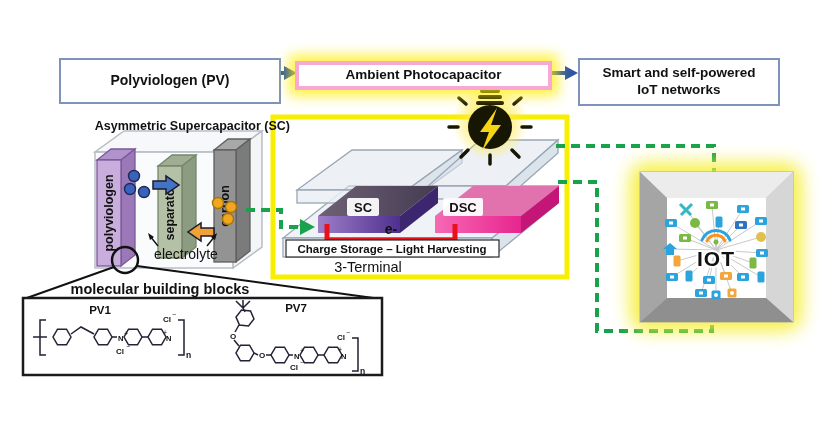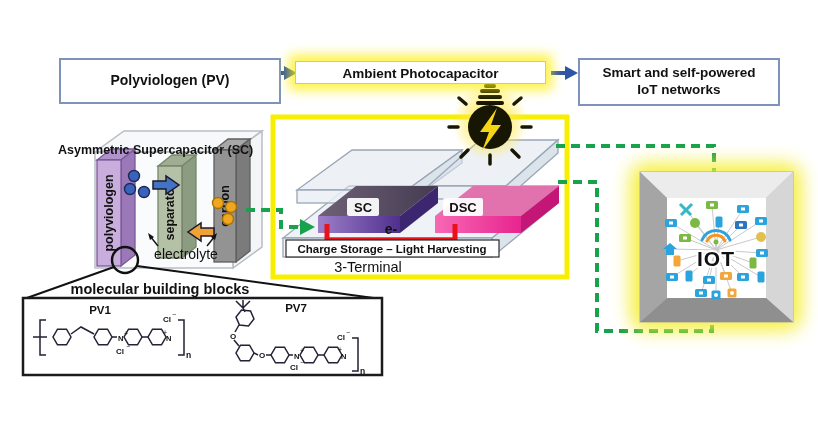--- a/index.html
+++ b/index.html
@@ -3,23 +3,23 @@
 <meta charset="utf-8">
 <style>
   html,body{margin:0;padding:0;background:#fff;}
   .canvas{position:relative;width:818px;height:428px;background:#fff;overflow:hidden;
           font-family:"Liberation Sans",sans-serif;color:#111;}
   svg{position:absolute;left:0;top:0;}
   svg text{font-family:"Liberation Sans",sans-serif;fill:#111;}
   .box{position:absolute;display:flex;flex-direction:column;align-items:center;justify-content:center;
        text-align:center;font-weight:bold;background:#fff;line-height:1.25;}
   .box-blue{border:2px solid #7e93bb;font-size:14px;}
-  .box-glow{border:1px solid #f9a8d4;font-size:13.5px;box-shadow:0 0 12px 6px rgba(255,238,0,.75);justify-content:flex-end;}
-  .sc-title{position:absolute;left:58px;top:119px;width:232px;text-align:left;
-            font-weight:bold;font-size:12.5px;margin-top:24px;}
+  .box-glow{border:4px solid #f9a8d4;font-size:13.5px;box-shadow:0 0 12px 6px rgba(255,238,0,.75);}
+  .sc-title{position:absolute;left:58px;top:119px;width:232px;text-align:right;
+            font-weight:bold;font-size:12.5px;}
 </style>
 </head>
 <body>
 
 <div class="canvas">
 
 <svg width="818" height="428" viewBox="0 0 818 428">
   <defs>
     <linearGradient id="scFront" x1="0" y1="0" x2="1" y2="0">
       <stop offset="0" stop-color="#9d7fc9"></stop>

